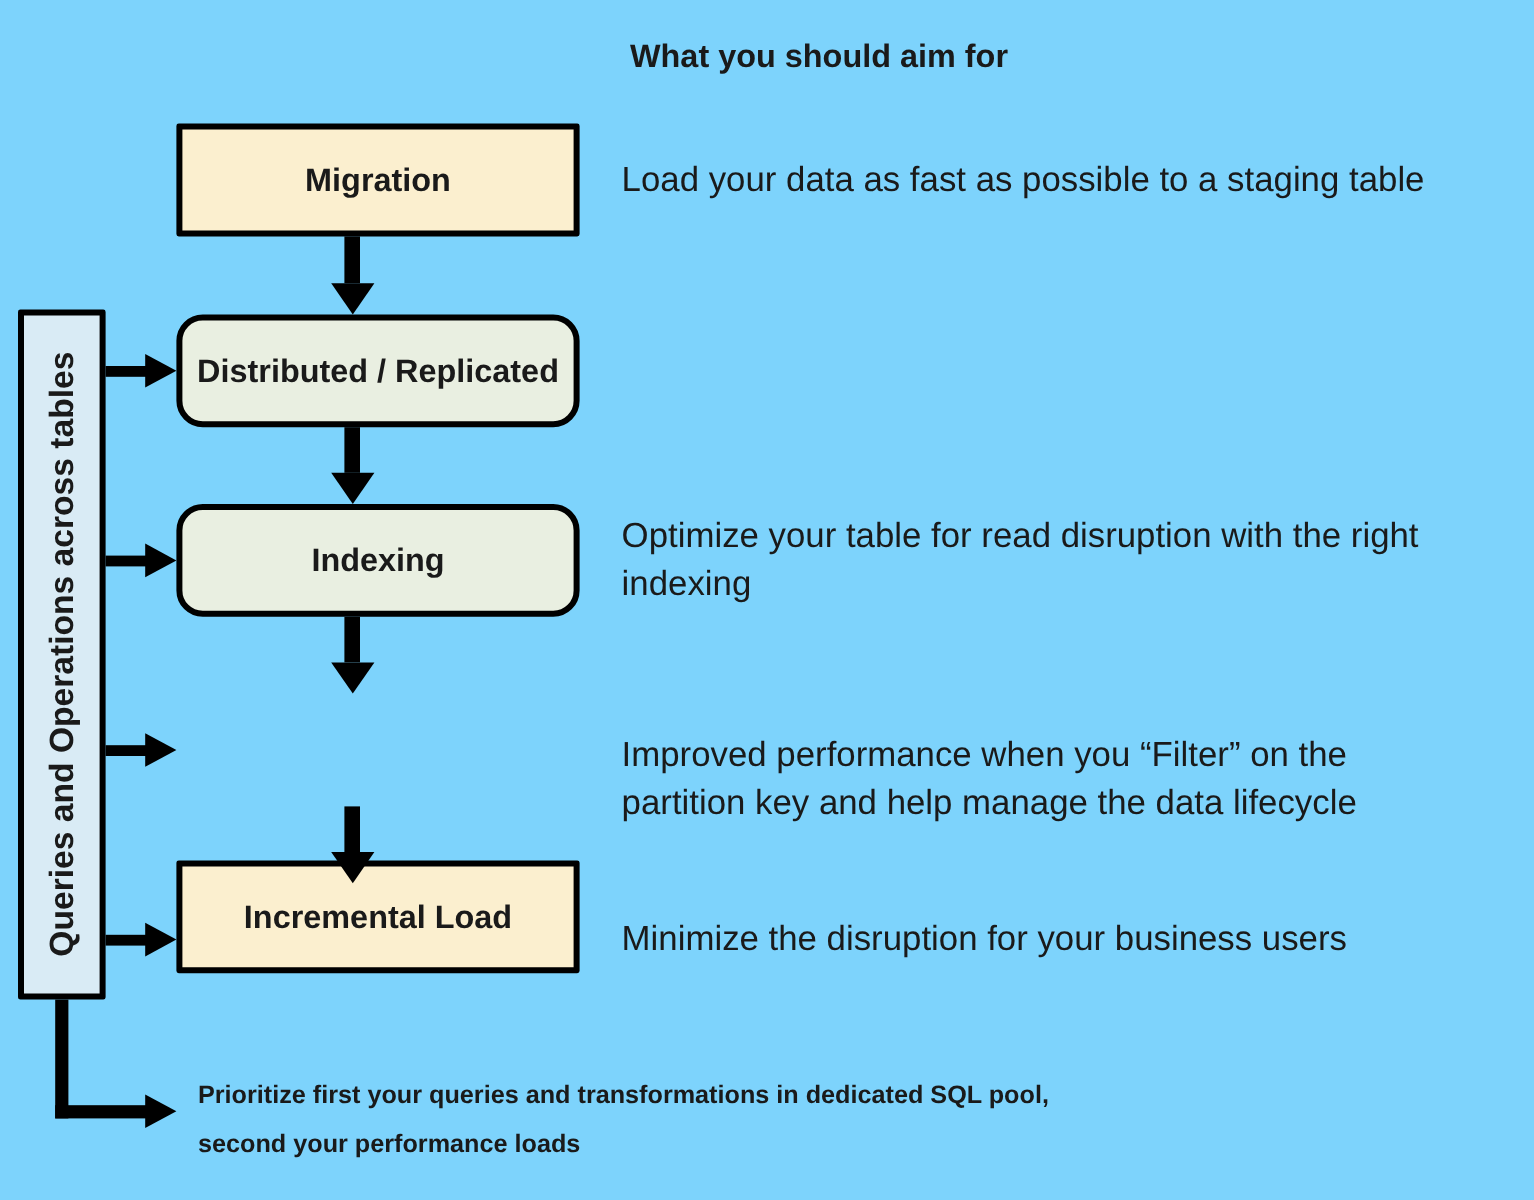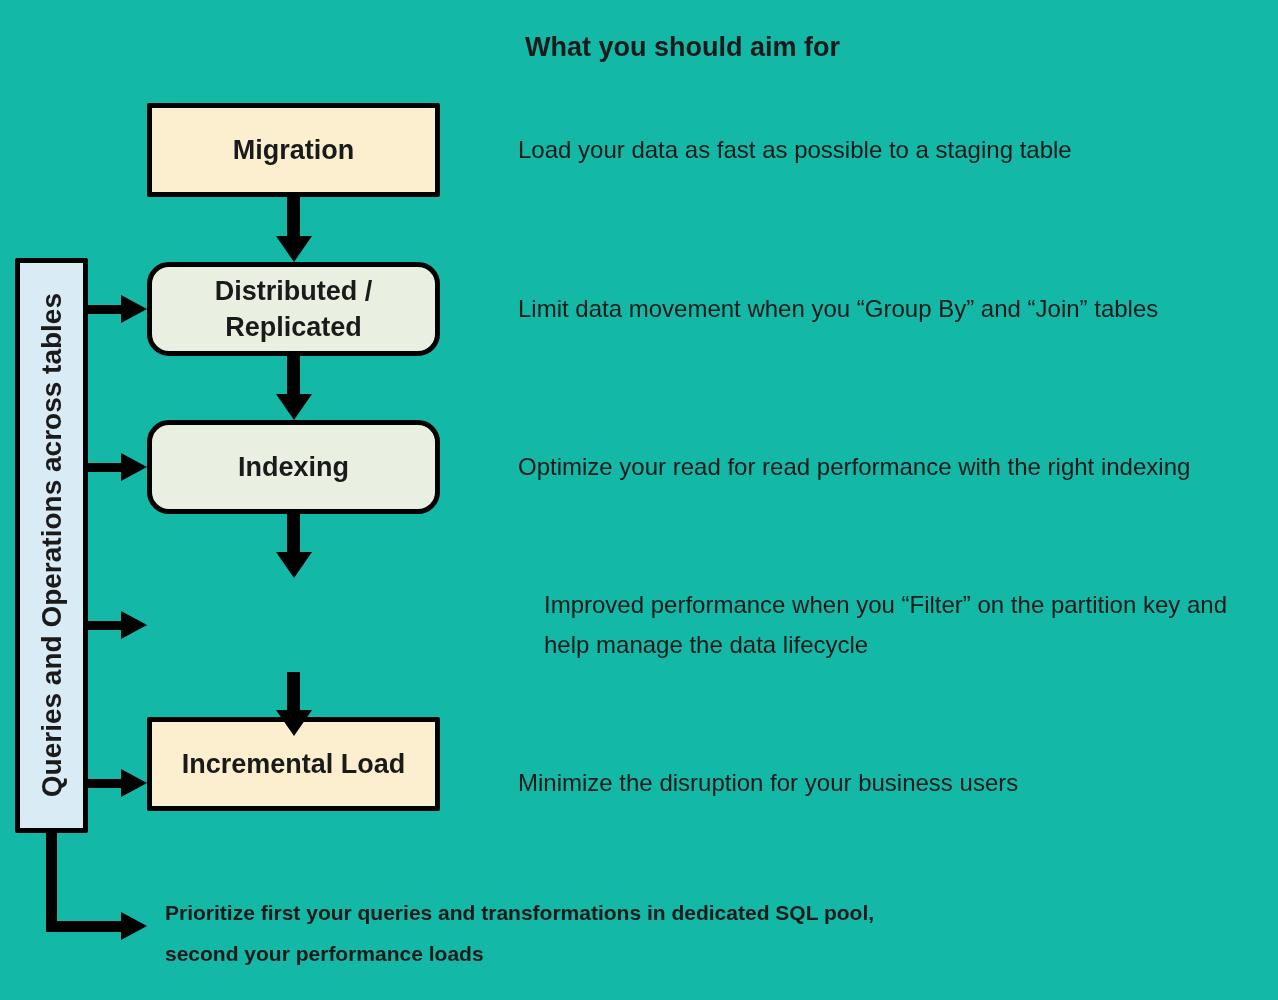--- a/index.html
+++ b/index.html
@@ -3,21 +3,21 @@
 <meta charset="utf-8">
 <style>
   * { margin: 0; padding: 0; box-sizing: border-box; }
   html, body { background: #ffffff; }
   body { font-family: "Liberation Sans", sans-serif; color: #1a1a1a; }
 
   .canvas {
     position: relative;
     width: 1278px;
     height: 1000px;
-    background: #14b8a6;
+    background: #7dd3fc;
     overflow: hidden;
   }
 
   
   .title {
     position: absolute;
     left: 525px;
     top: 47px;
     transform: translateY(-50%);
     font-size: 27px;
@@ -45,21 +45,21 @@
     font-size: 28px;
     font-weight: bold;
     white-space: nowrap;
     color: #1a1a1a;
   }
 
   
   .box {
     position: absolute;
     left: 147px;
-    width: 293px;
+    width: 336px;
     height: 94px;
     border: 5px solid var(--line, #000);
     border-radius: 2px;
     display: flex;
     align-items: center;
     justify-content: center;
     text-align: center;
     font-size: 27px;
     font-weight: bold;
     line-height: 1.35;
@@ -127,28 +127,28 @@
     border-top: 14px solid transparent;
     border-bottom: 14px solid transparent;
     border-left: 26px solid var(--line, #000);
   }
 
   
   .desc {
     position: absolute;
     left: 518px;
     transform: translateY(-50%);
-    font-size: 24px;
+    font-size: 29px;
     line-height: 40px;
     color: #1a1a1a;
   }
   .d1 { top: 150px; white-space: nowrap; }
   .d2 { top: 309px; width: 700px; }
   .d3 { top: 467px; width: 715px; }
-  .d4 { top: 625px; width: 700px; margin-left: 26px; }
+  .d4 { top: 649px; width: 700px; }
   .d5 { top: 783px; white-space: nowrap; }
 
   
   .footer {
     position: absolute;
     left: 165px;
     top: 892px;
     font-size: 21px;
     font-weight: bold;
     line-height: 41px;
@@ -211,22 +211,21 @@
   <div class="harrow ha4">
     <div class="shaft"></div>
     <div class="head"></div>
   </div>
 
   <div class="elbow-v"></div>
   <div class="elbow-h"></div>
   <div class="elbow-head"></div>
 
   <div class="desc d1">Load your data as fast as possible to a staging table</div>
-  <div class="desc d2">Limit data movement when you “Group By” and “Join” tables</div>
-  <div class="desc d3">Optimize your read for read performance with the right indexing</div>
+  <div class="desc d3">Optimize your table for read disruption with the right indexing</div>
   <div class="desc d4">Improved performance when you “Filter” on the partition key and help manage the data lifecycle</div>
   <div class="desc d5">Minimize the disruption for your business users</div>
 
   <div class="footer">
     <div>Prioritize first your queries and transformations in dedicated SQL pool,</div>
     <div>second your performance loads</div>
   </div>
 
 </div>
 

